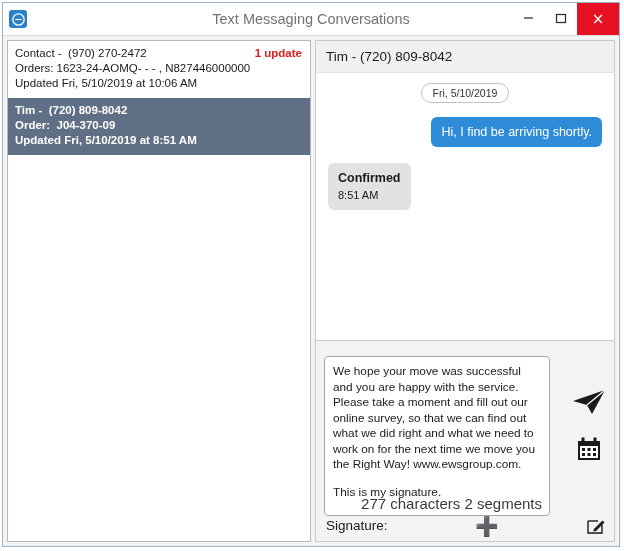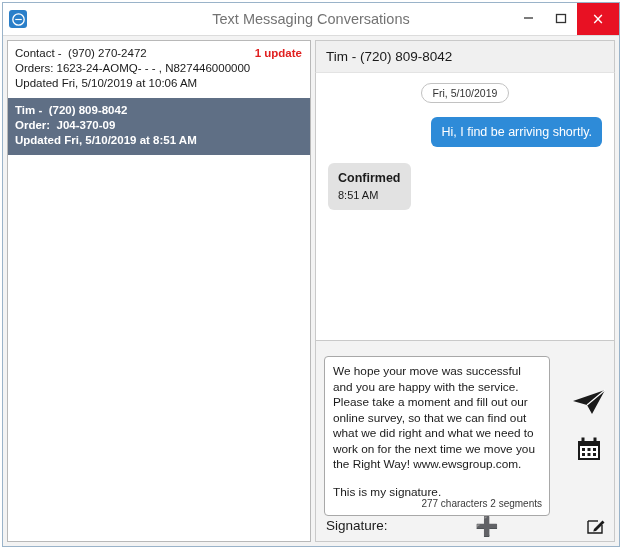--- a/index.html
+++ b/index.html
@@ -246,21 +246,21 @@
     color: #1a1a1a;
     position: relative;
     overflow: hidden;
   }
   .editor p { margin: 0 0 12px 0; }
   .editor p:last-of-type { margin-bottom: 0; }
   .char-count {
     position: absolute;
     right: 7px;
     bottom: 4px;
-    font-size: 10px;
+    font-size: 15px;
     color: #3a3a3a;
   }
   .side-actions {
     margin-left: 22px;
     display: flex;
     flex-direction: column;
     align-items: center;
     gap: 20px;
     padding-top: 32px;
   }

